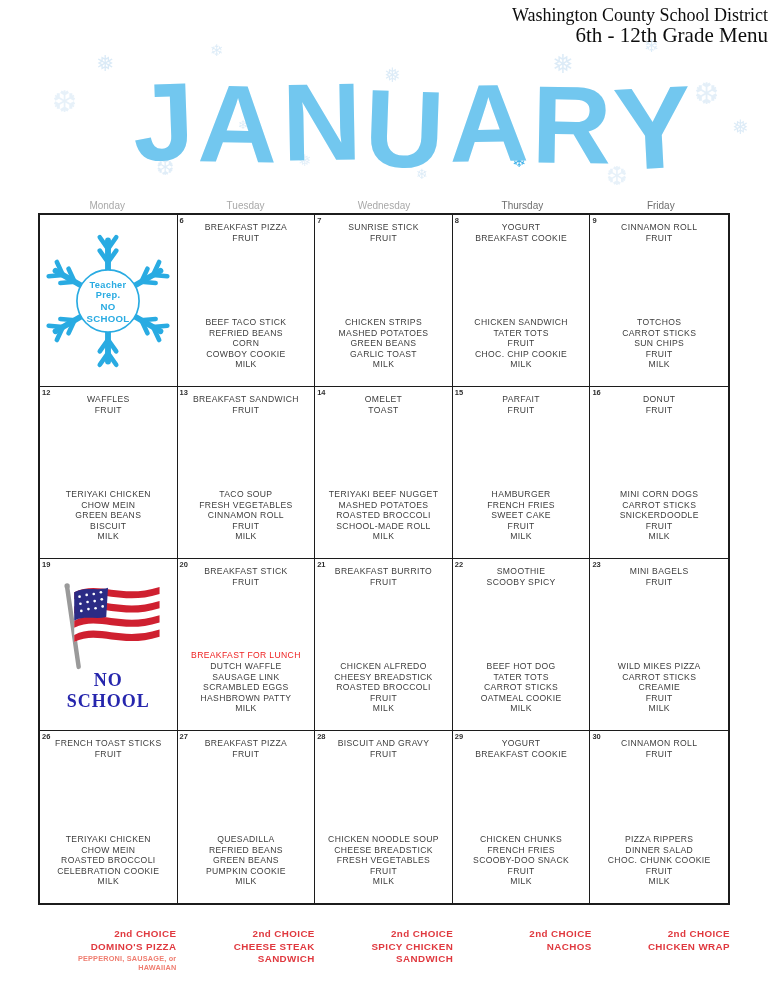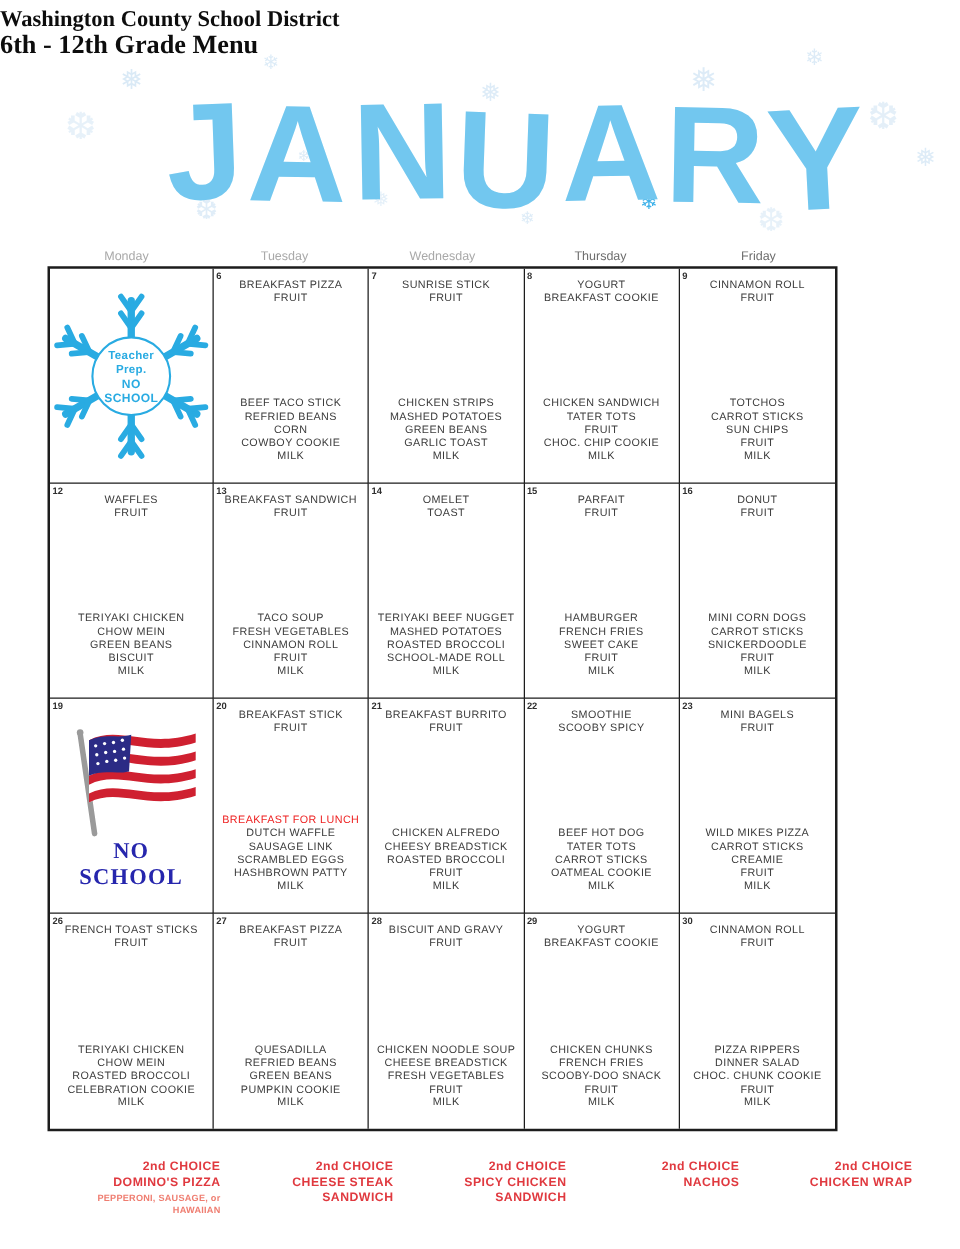--- a/index.html
+++ b/index.html
@@ -1,21 +1,21 @@
 <!DOCTYPE html>
 <html><head>
 <meta charset="utf-8">
 <style>
   html,body { margin:0; padding:0; background:#fff; }
   .page { position:relative; width:768px; height:999px; background:#fff; overflow:hidden;
           font-family:"Liberation Sans", sans-serif; }
 
   
-  .doc-title { text-align:left; padding-top:5px; font-family:"Liberation Serif", serif;
-               font-weight:bold; color:#0d0d0d; position:relative; z-index:2; }
+  .doc-title { text-align:right; padding-top:5px; font-family:"Liberation Serif", serif;
+               font-weight:normal; color:#0d0d0d; position:relative; z-index:2; }
   .doc-title .l1 { font-size:18px; line-height:20px; }
   .doc-title .l2 { font-size:21px; line-height:19px; margin-top:1px; }
 
   
   .banner { position:relative; height:152px; }
   .flakes { position:absolute; inset:0; pointer-events:none; z-index:0; }
   .flake { position:absolute; color:#bcd9f0; line-height:1; }
   .flake.bright { color:#35aee8; z-index:3; }
   .month { position:absolute; left:0; right:0; top:22px; text-align:center; z-index:1;
            color:#72c7ef; font-weight:bold; font-size:110px; line-height:1; letter-spacing:4px;
@@ -30,21 +30,21 @@
   .month span:nth-child(7){ transform:rotate(-3deg) translateY(6px) scale(1.06); }
 
   
   .notes { display:flex; justify-content:space-between; align-items:flex-end;
            padding:0 30px 0 35px; margin-top:2px; position:relative; z-index:2; }
   .eo-text { font-family:"Liberation Serif", serif; font-weight:bold; font-size:13.5px;
              color:#c9242b; letter-spacing:0.2px; }
   .subject-text { font-size:15px; color:#f92525; }
 
   
-  .cal { width:632px; margin-left:38px; margin-top:3px; position:relative; z-index:2; }
+  .cal { width:692px; margin-left:38px; margin-top:3px; position:relative; z-index:2; }
   .day-row { display:grid; grid-template-columns:repeat(5,1fr); margin-bottom:1px; }
   .day { text-align:center; font-size:10px; line-height:12px; color:#6e6e6e; }
   .day.faded { color:#a9a9a9; }
 
   .grid { border:2px solid #1c1c1c; display:grid; grid-template-columns:repeat(5,1fr);
           grid-auto-rows:172px; background:#fff; }
   .cal-cell { border-right:1px solid #1c1c1c; border-bottom:1px solid #1c1c1c;
               position:relative; display:flex; flex-direction:column; align-items:center;
               text-align:center; font-size:8.6px; line-height:10.6px; letter-spacing:0.35px;
               color:#3c3c3c; padding:5px 3px 16px; box-sizing:border-box; }

